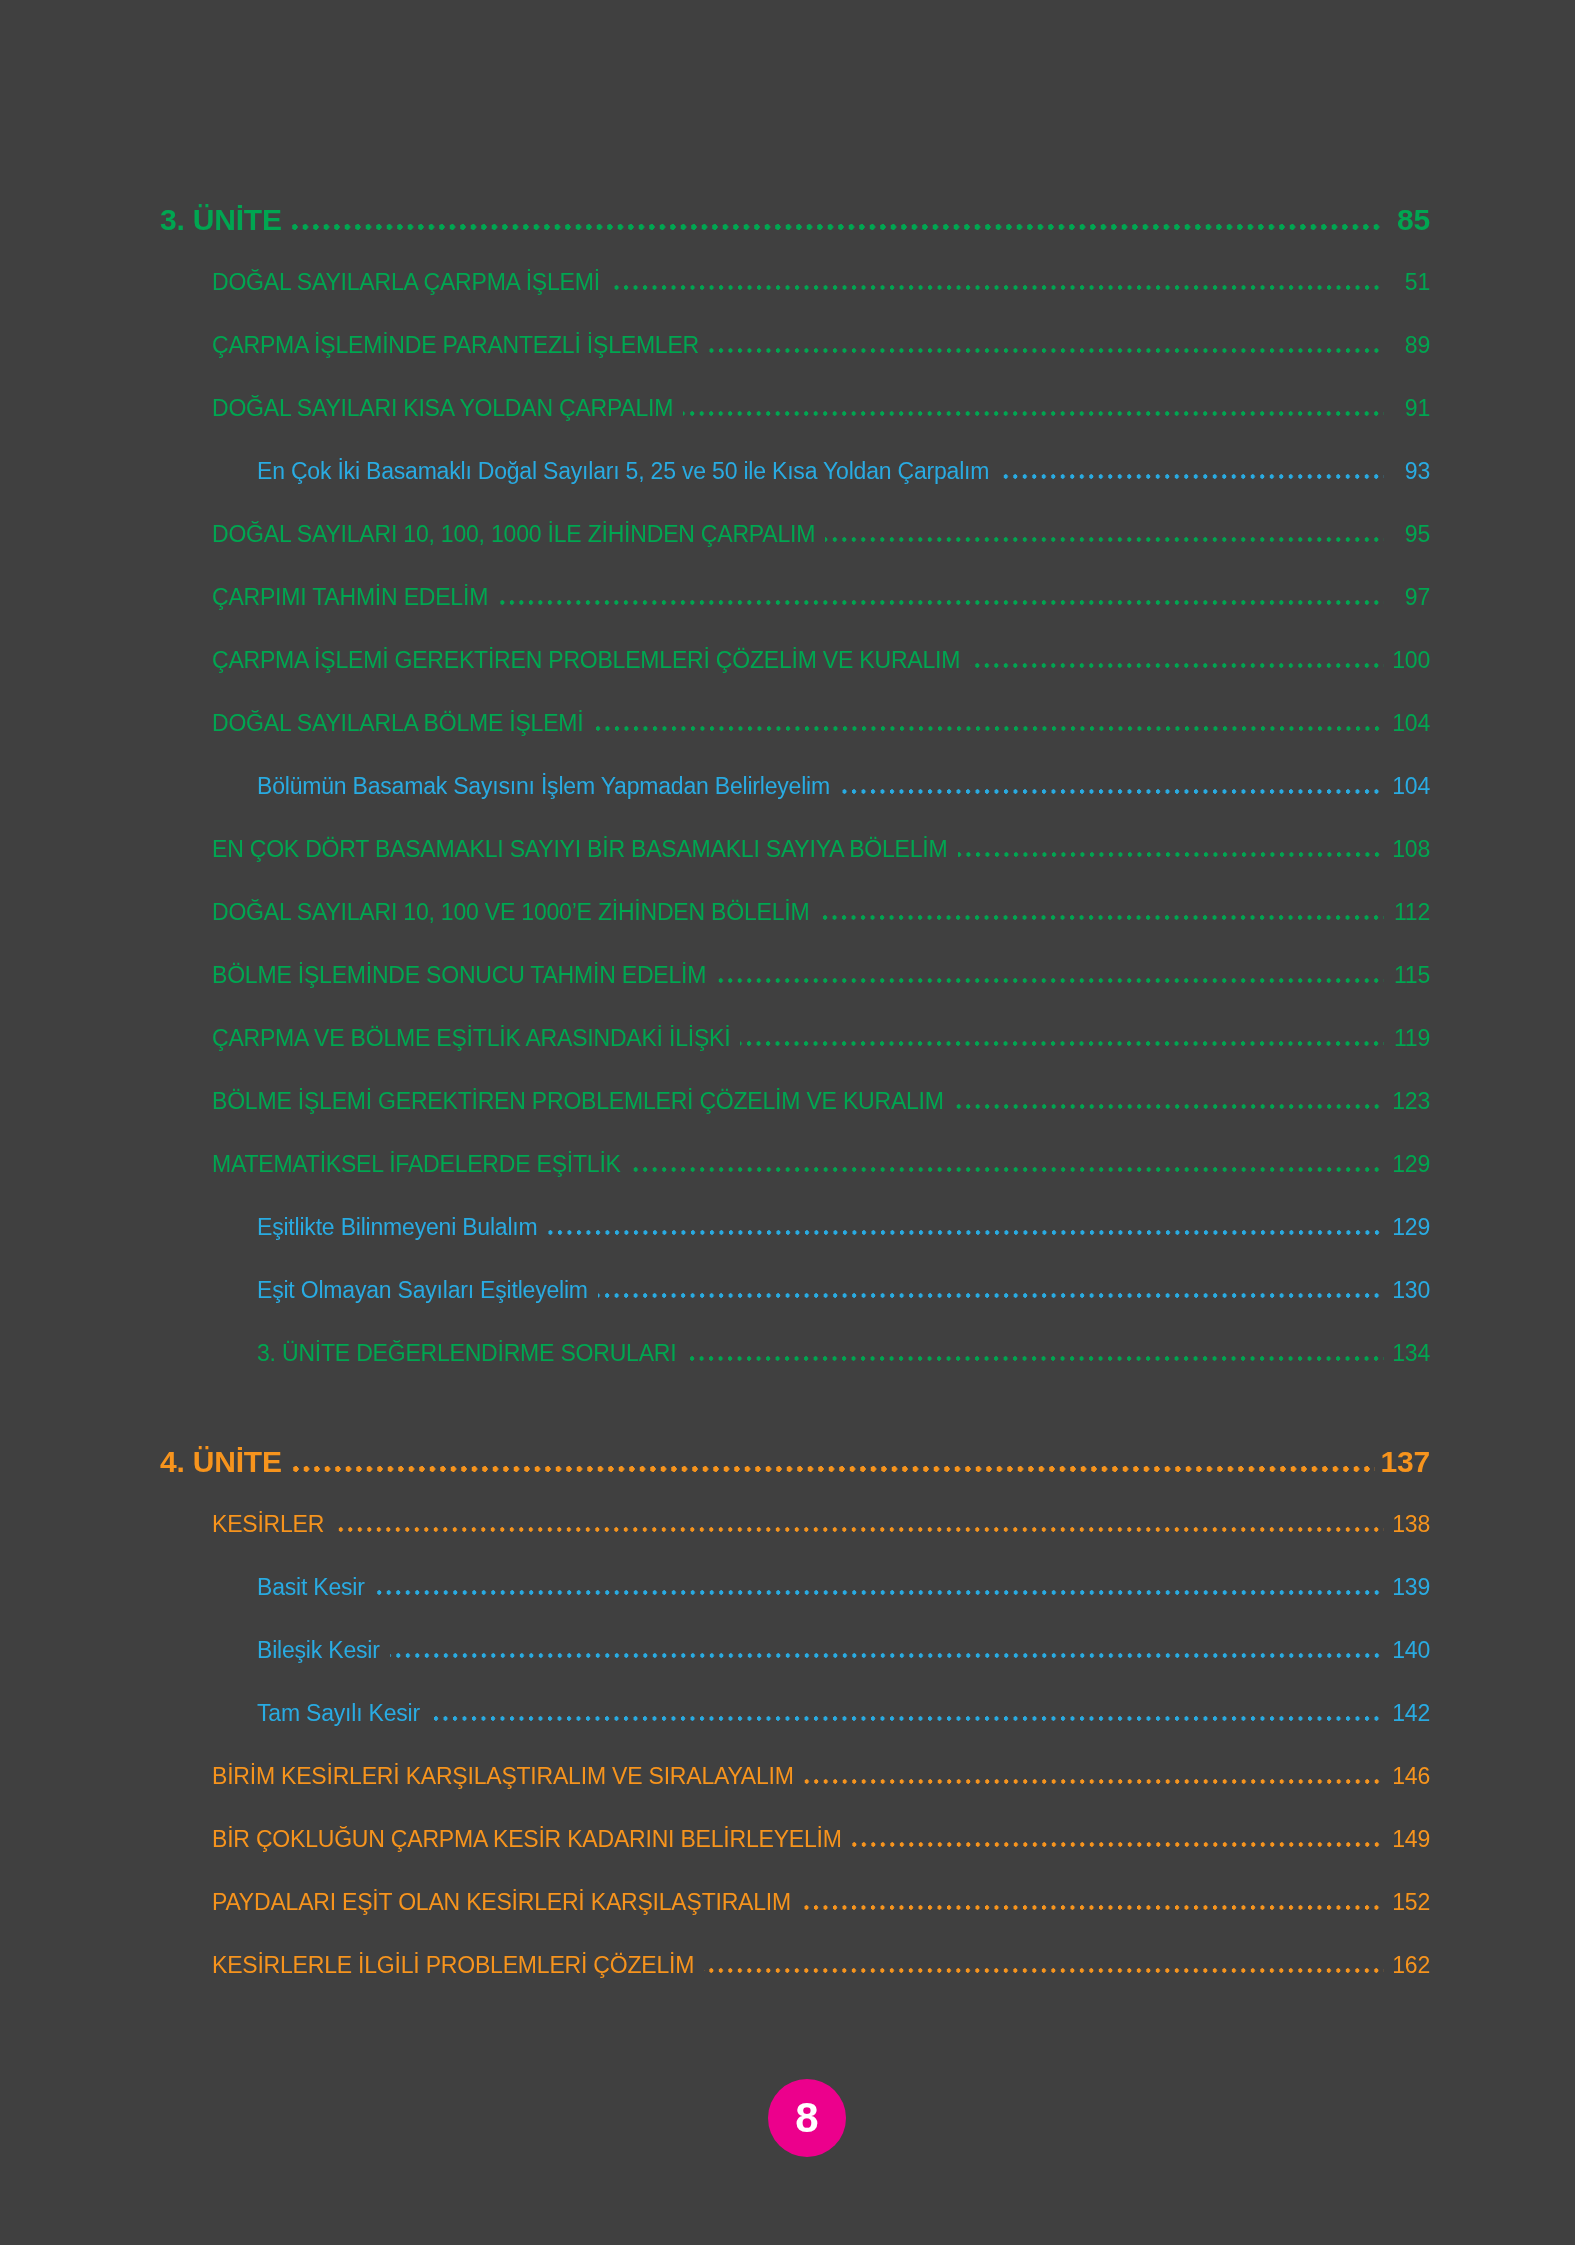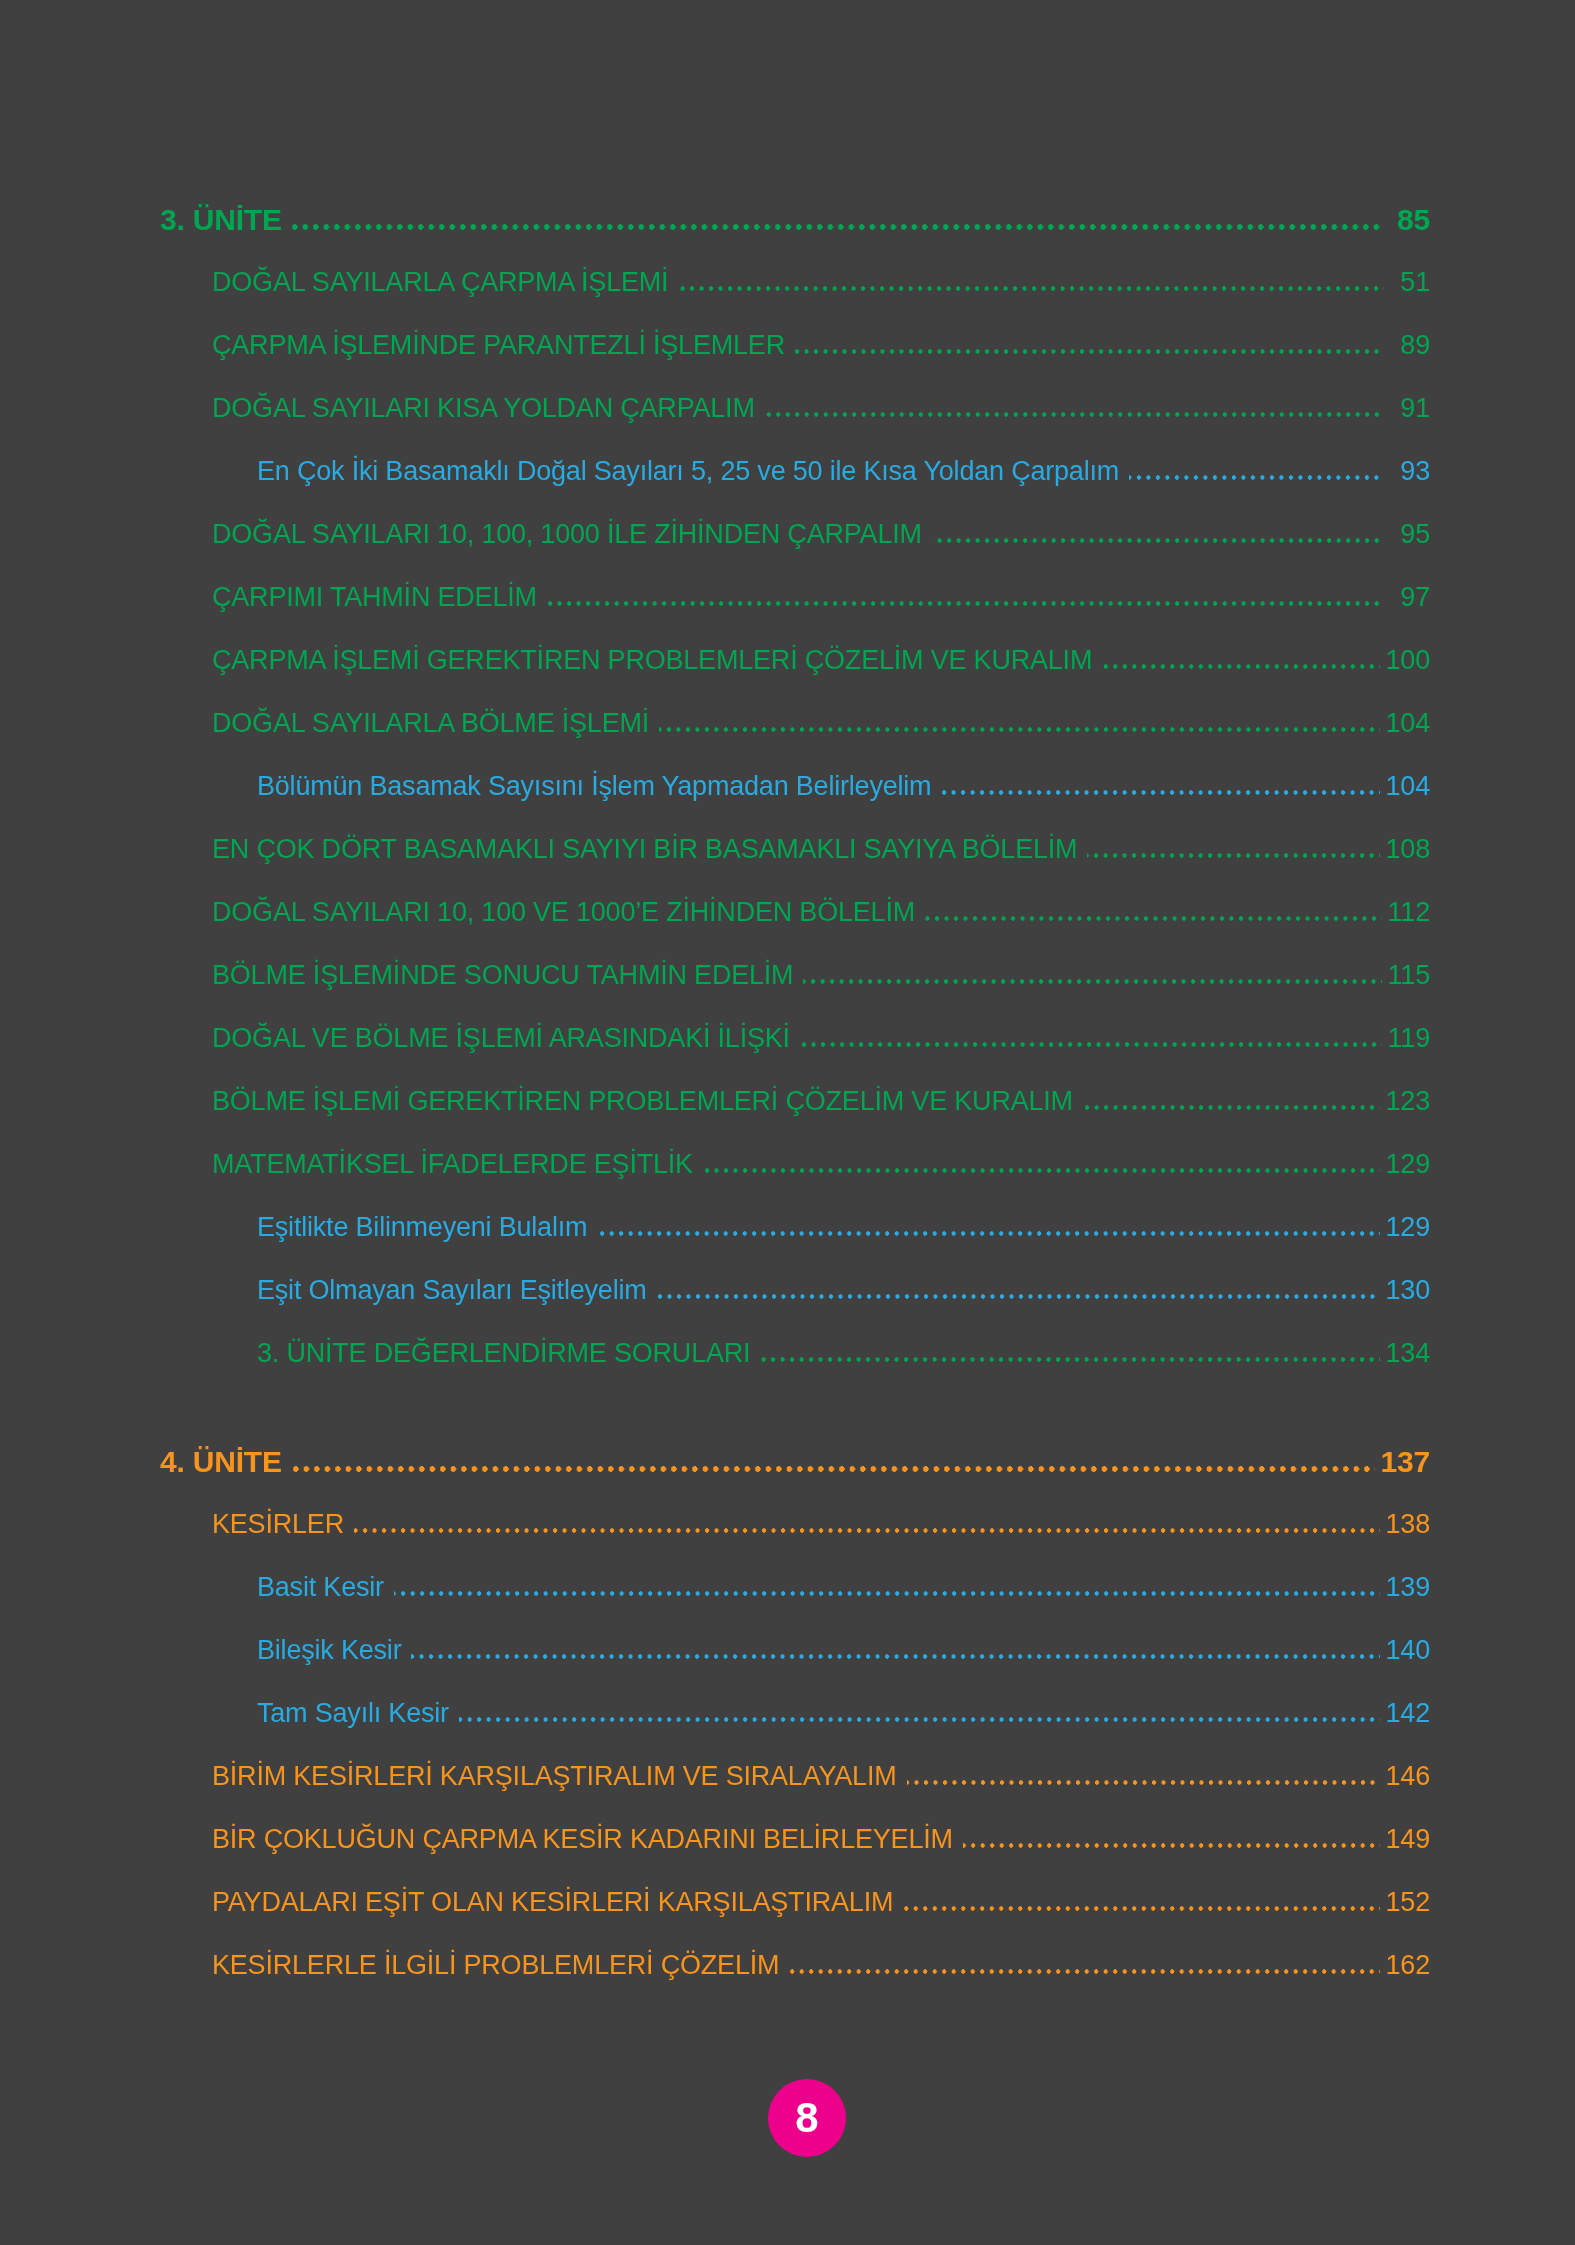--- a/index.html
+++ b/index.html
@@ -16,21 +16,21 @@
   }
   .toc {
     position: absolute;
     left: 160px; top: 188px; right: 145px;
   }
   .toc-row {
     display: flex;
     align-items: baseline;
     height: 63px;
     line-height: 63px;
-    font-size: 27px;
+    font-size: 23px;
     letter-spacing: -0.2px;
     white-space: nowrap;
   }
   .toc-row.level-1 { padding-left: 52px; }
   .toc-row.level-2 { padding-left: 97px; }
   .toc-row.bold { font-weight: bold; font-size: 30px; }
   .toc-row.gap-before { margin-top: 45px; }
   .c-green  { color: var(--green); }
   .c-blue   { color: var(--blue); }
   .c-orange { color: var(--orange); }
@@ -147,21 +147,21 @@
     <span class="toc-page">112</span>
   </div>
 
   <div class="toc-row level-1 c-green">
     <span class="toc-label">BÖLME İŞLEMİNDE SONUCU TAHMİN EDELİM</span>
     <span class="leader"></span>
     <span class="toc-page">115</span>
   </div>
 
   <div class="toc-row level-1 c-green">
-    <span class="toc-label">DOĞAL VE BÖLME İŞLEMİ ARASINDAKİ İLİŞKİ</span>
+    <span class="toc-label">ÇARPMA VE BÖLME EŞİTLİK ARASINDAKİ İLİŞKİ</span>
     <span class="leader"></span>
     <span class="toc-page">119</span>
   </div>
 
   <div class="toc-row level-1 c-green">
     <span class="toc-label">BÖLME İŞLEMİ GEREKTİREN PROBLEMLERİ ÇÖZELİM VE KURALIM</span>
     <span class="leader"></span>
     <span class="toc-page">123</span>
   </div>
 

